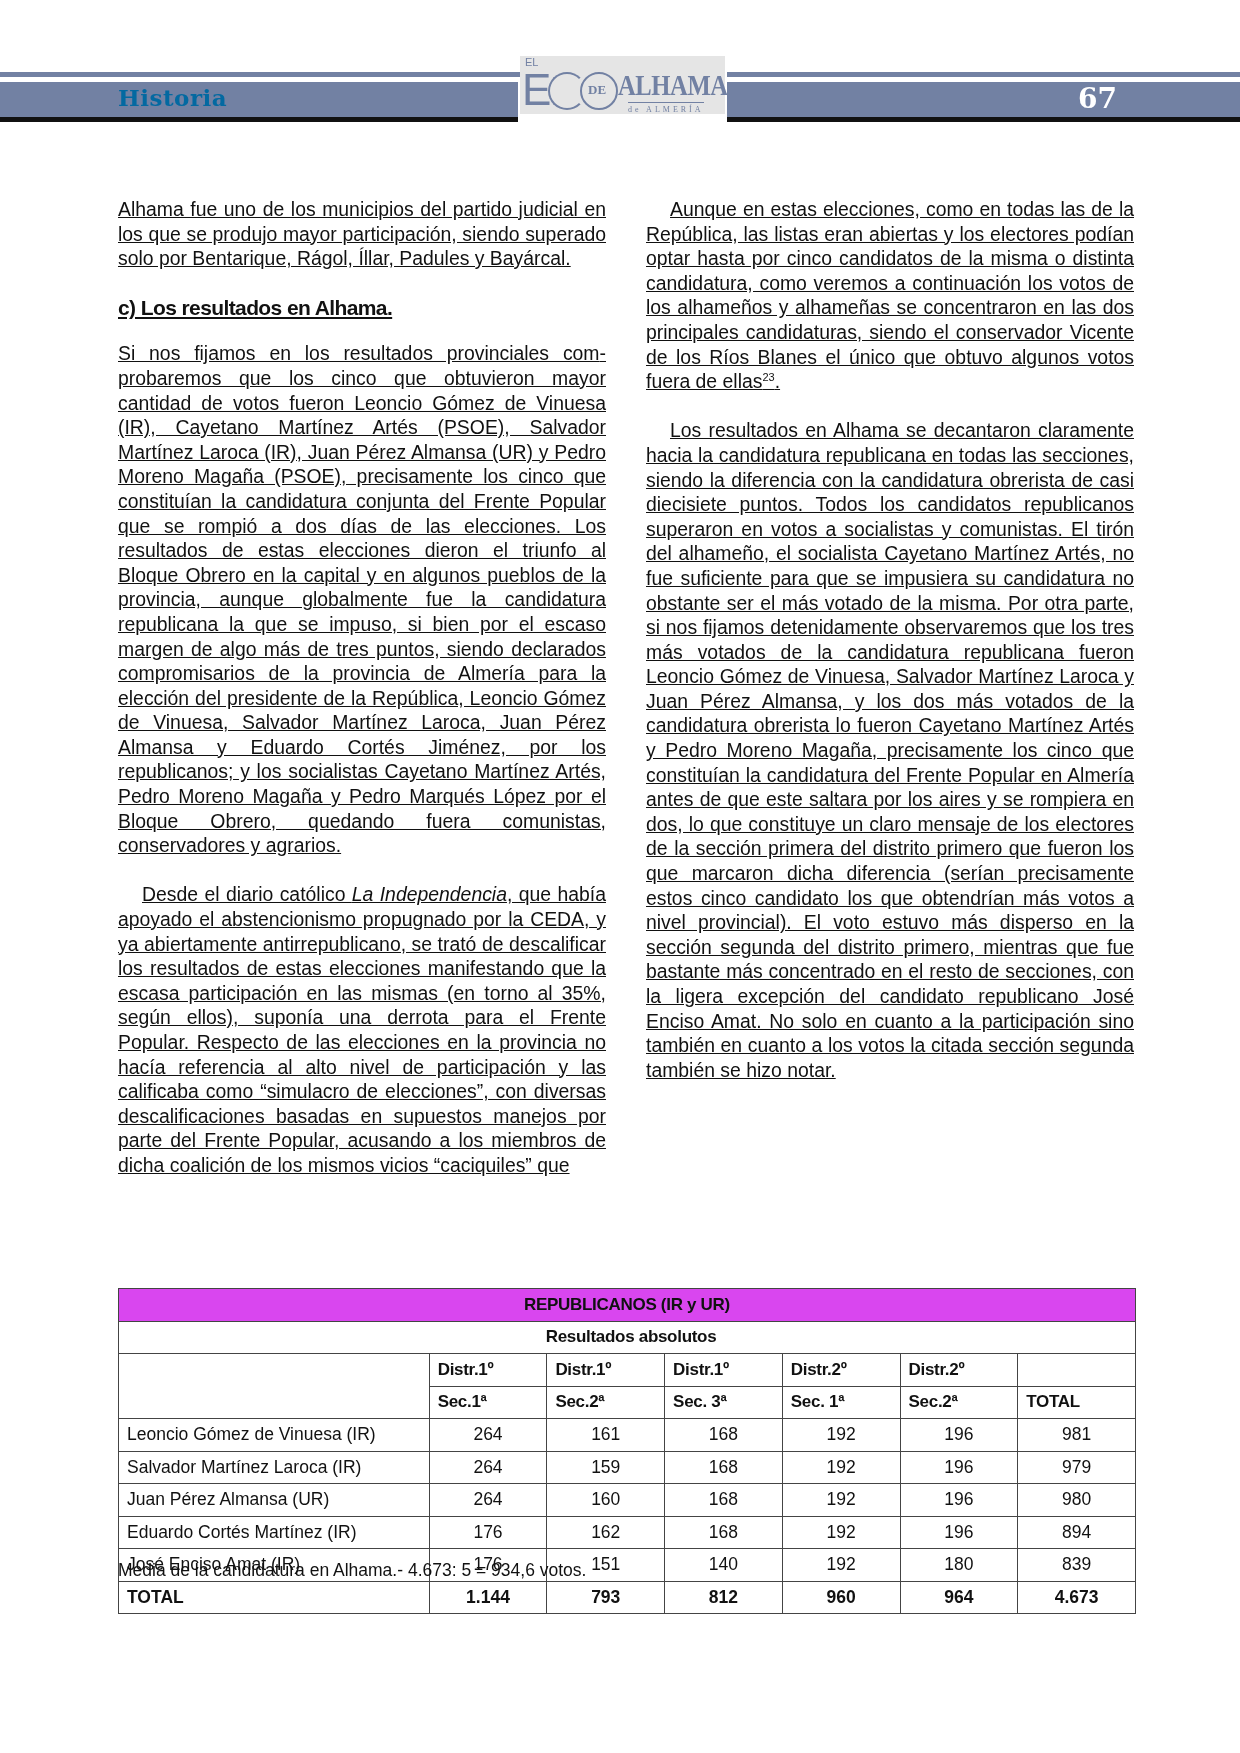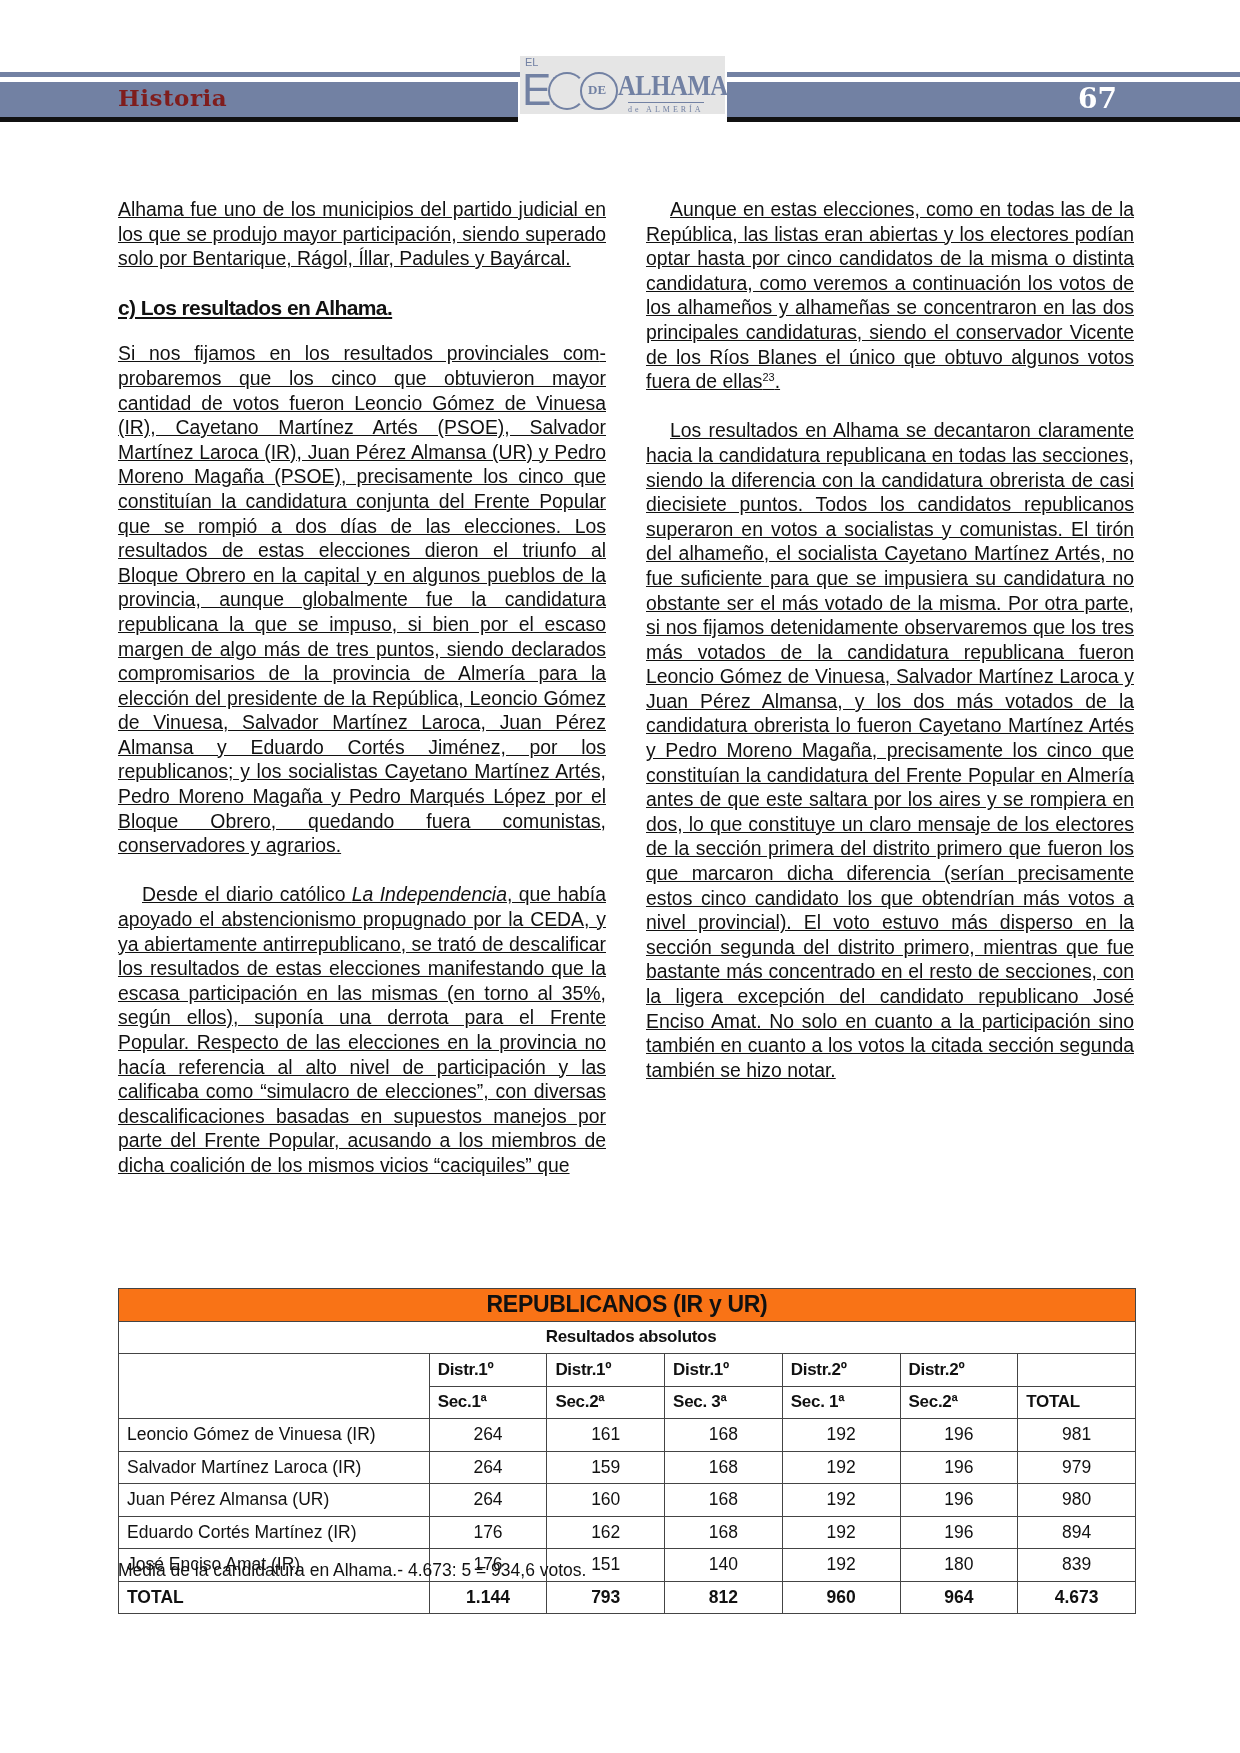--- a/index.html
+++ b/index.html
@@ -2,21 +2,21 @@
 <html><head>
   <meta charset="utf-8">
   <style>
     html, body { margin: 0; padding: 0; background: #ffffff; }
     body { width: 1240px; height: 1753px; position: relative; overflow: hidden; font-family: "Liberation Sans", sans-serif; color: #111; }
 
     
     .hdr-topline { position: absolute; top: 72px; height: 5px; background: #7281a3; }
     .hdr-band { position: absolute; top: 82px; height: 36px; background: #7281a3; }
     .hdr-shadow { position: absolute; top: 117px; height: 5px; background: #111; }
-    .hdr-title { position: absolute; left: 118px; top: 84px; font-family: "DejaVu Serif", serif; font-weight: bold; font-size: 23px; color: #7f1d1d; letter-spacing: 0.5px; }
+    .hdr-title { position: absolute; left: 118px; top: 84px; font-family: "DejaVu Serif", serif; font-weight: bold; font-size: 23px; color: #0369a1; letter-spacing: 0.5px; }
     .hdr-page { position: absolute; left: 1078px; top: 82px; font-family: "DejaVu Serif", serif; font-weight: bold; font-size: 28px; color: #ffffff; }
 
     .logo { position: absolute; left: 520px; top: 56px; width: 205px; height: 58px; background: #e5e5e5; }
     .logo-el { position: absolute; left: 5px; top: 0px; font-size: 11px; color: #7281a3; font-family: "Liberation Sans", sans-serif; }
     .logo-e { position: absolute; left: 2px; top: 12px; font-family: "Liberation Sans", sans-serif; font-size: 44px; color: #7281a3; font-weight: normal; letter-spacing: -2px; line-height: 44px; }
     .logo-c1 { position: absolute; left: 28px; top: 16px; width: 34px; height: 34px; border: 2px solid #7281a3; border-radius: 50%; border-right-color: transparent; }
     .logo-c2 { position: absolute; left: 60px; top: 16px; width: 34px; height: 34px; border: 2px solid #7281a3; border-radius: 50%; }
     .logo-de { position: absolute; left: 68px; top: 26px; font-family: "Liberation Serif", serif; font-size: 13px; font-weight: bold; color: #7281a3; }
     .logo-alhama { position: absolute; left: 98px; top: 14px; font-family: "Liberation Serif", serif; font-size: 30px; font-weight: bold; color: #7281a3; letter-spacing: -0.5px; line-height: 30px; transform: scaleX(0.82); transform-origin: left top; }
     .logo-sub { position: absolute; left: 108px; top: 46px; font-family: "Liberation Serif", serif; font-size: 8px; color: #7281a3; letter-spacing: 3px; border-top: 1px solid #7281a3; padding-top: 2px; }
@@ -29,21 +29,21 @@
     .col p.indent { text-indent: 24px; }
     .col h3 { margin: 8px 0 20px 0; font-size: 21px; font-weight: bold; letter-spacing: -0.6px; line-height: 26px; }
     sup { font-size: 11px; line-height: 0; vertical-align: 7px; }
     em { font-style: italic; }
 
     
     .tbl-wrap { position: absolute; left: 118px; top: 1288px; width: 1018px; }
     table { border-collapse: collapse; width: 1018px; font-family: "Liberation Sans", sans-serif; font-size: 17.5px; }
     td, th { border: 1.5px solid #444; height: 31.5px; padding: 0 8px; }
     th { font-weight: bold; }
-    .t-title { background: #f97316; text-align: center; font-size: 23px; letter-spacing: -0.3px; }
+    .t-title { background: #d946ef; text-align: center; font-size: 17px; letter-spacing: -0.3px; }
     .t-sub { text-align: center; font-size: 17px; letter-spacing: -0.3px; padding-left: 16px; }
     .t-head { text-align: left; font-size: 17px; letter-spacing: -0.3px; }
     .t-name { text-align: left; width: 300px; }
     .t-num { text-align: center; width: 102px; }
     .t-total td { font-weight: bold; }
     .caption { position: absolute; left: 118px; top: 1560px; width: 1018px; text-align: left; font-size: 17.5px; }
   </style>
 </head>
 <body>
 

